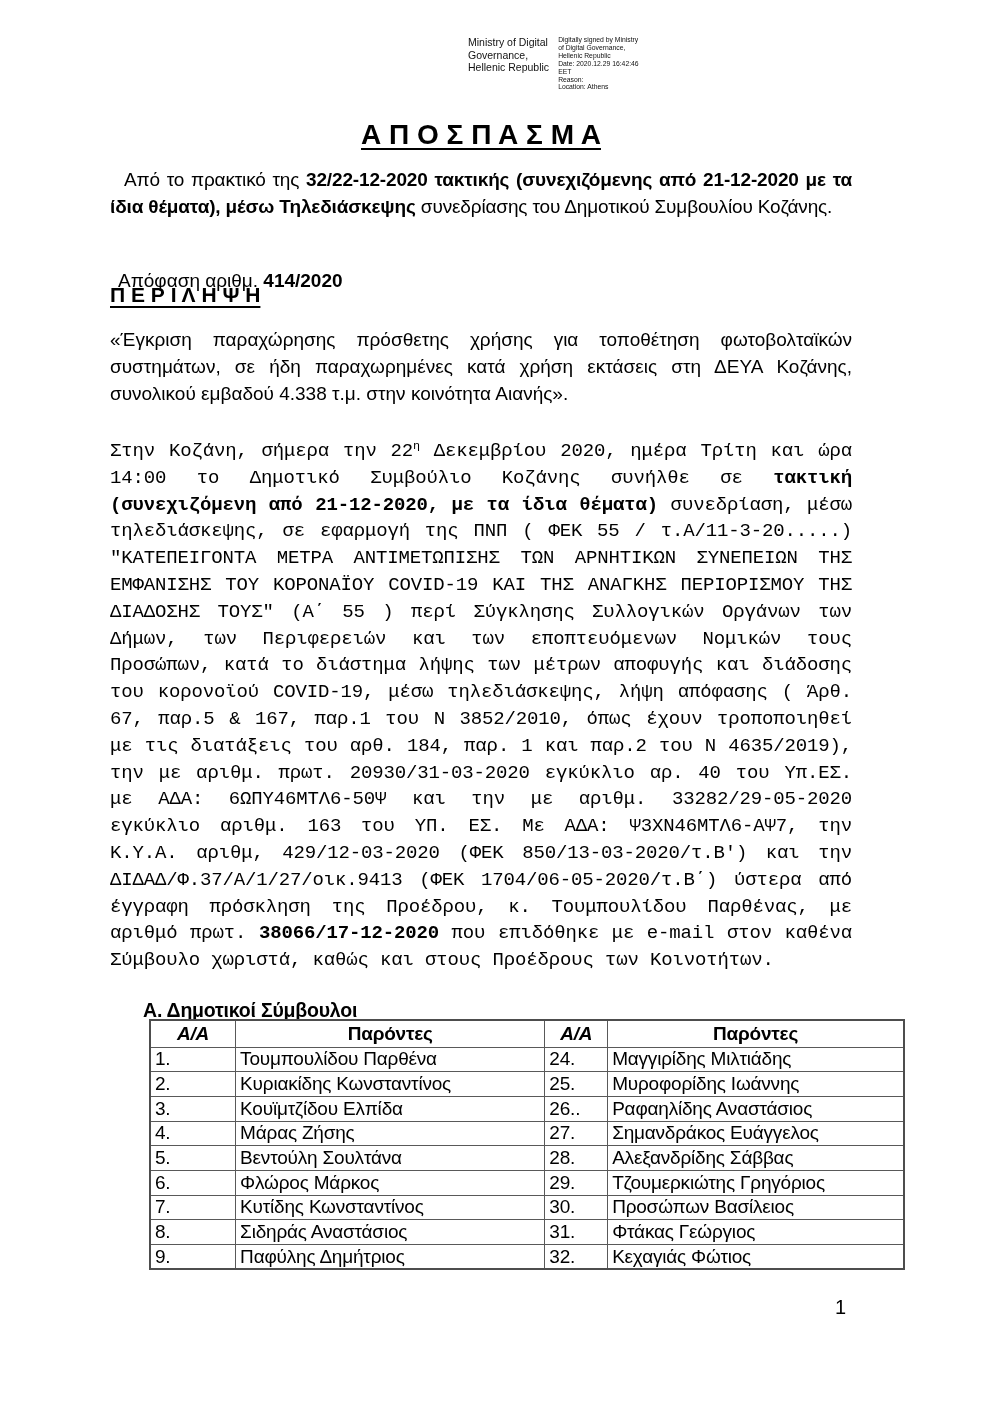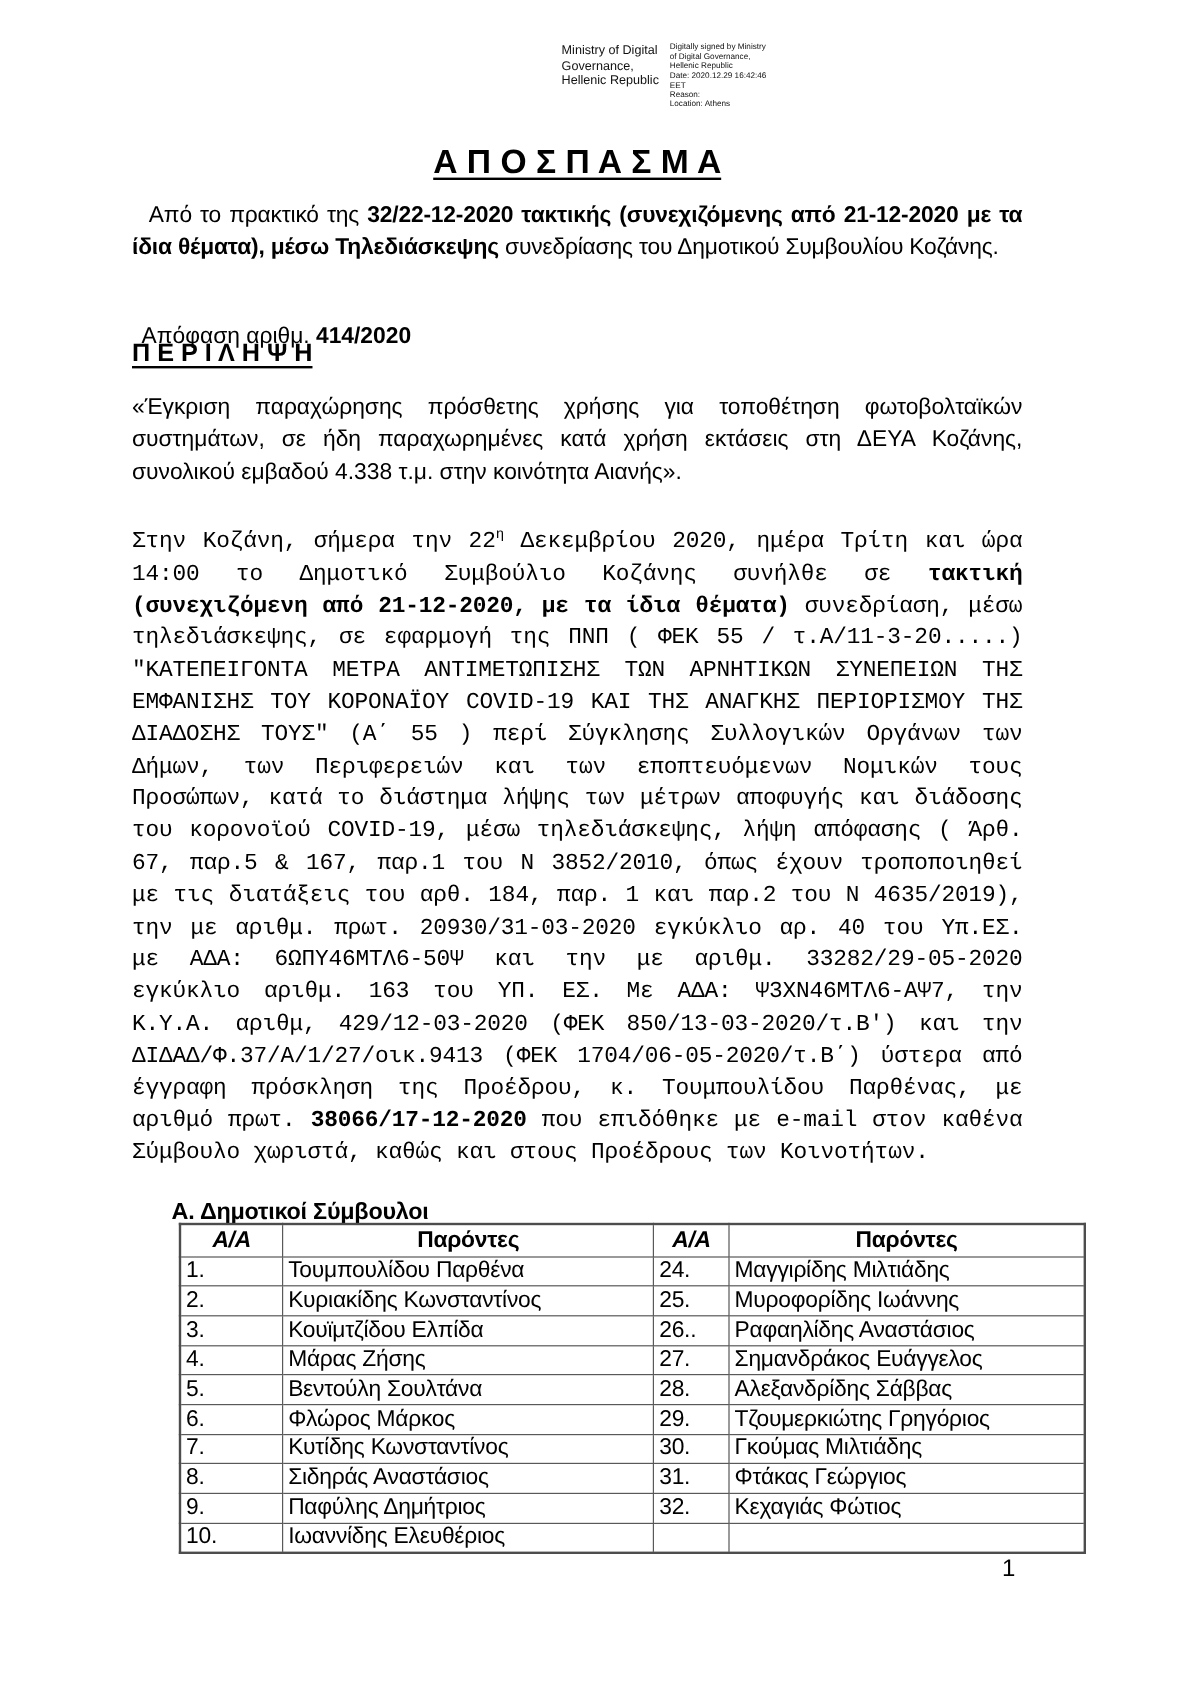--- a/index.html
+++ b/index.html
@@ -165,38 +165,32 @@
         <tr>
           <td class="num">6.</td>
           <td class="name">Φλώρος Μάρκος</td>
           <td class="num">29.</td>
           <td class="name">Τζουμερκιώτης Γρηγόριος</td>
         </tr>
         <tr>
           <td class="num">7.</td>
           <td class="name">Κυτίδης Κωνσταντίνος</td>
           <td class="num">30.</td>
-          <td class="name">Γκούμας Μιλτιάδης</td>
+          <td class="name">Προσώπων Βασίλειος</td>
         </tr>
         <tr>
           <td class="num">8.</td>
           <td class="name">Σιδηράς Αναστάσιος</td>
           <td class="num">31.</td>
           <td class="name">Φτάκας Γεώργιος</td>
         </tr>
         <tr>
           <td class="num">9.</td>
           <td class="name">Παφύλης Δημήτριος</td>
           <td class="num">32.</td>
           <td class="name">Κεχαγιάς Φώτιος</td>
         </tr>
-        <tr>
-          <td class="num">10.</td>
-          <td class="name">Ιωαννίδης  Ελευθέριος</td>
-          <td class="num"></td>
-          <td class="name"></td>
-        </tr>
       </tbody>
   </table>
 
   <div class="page-num">1</div>
 
 </div>
 
 </body></html>

